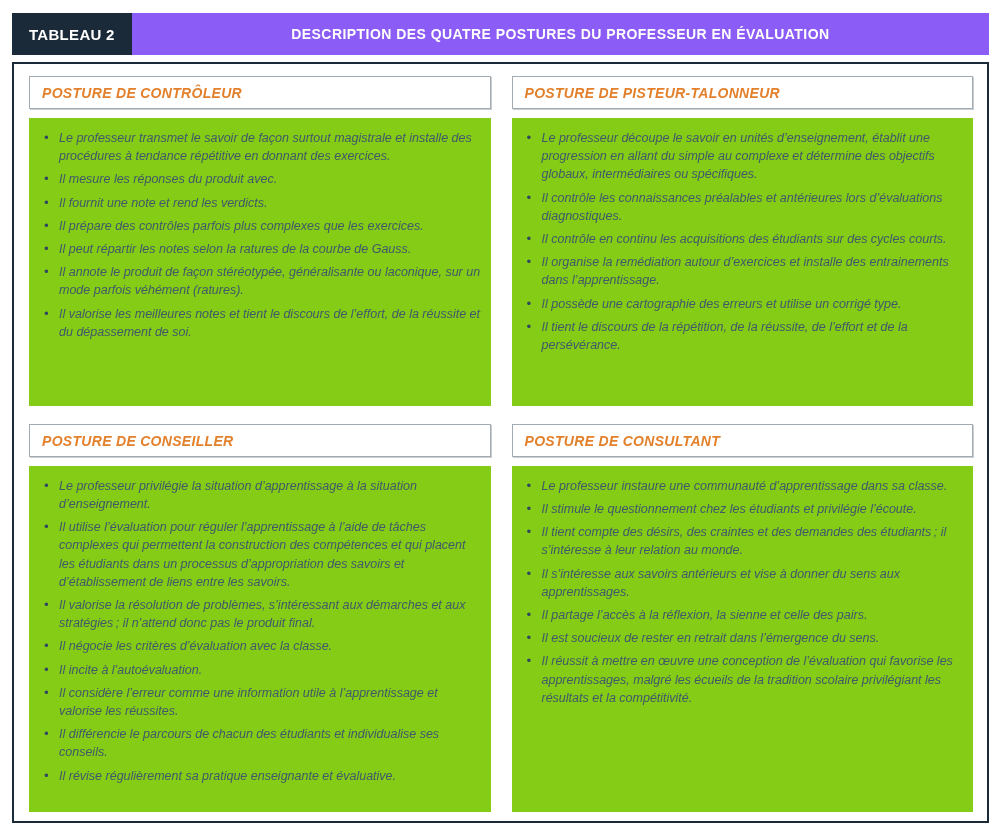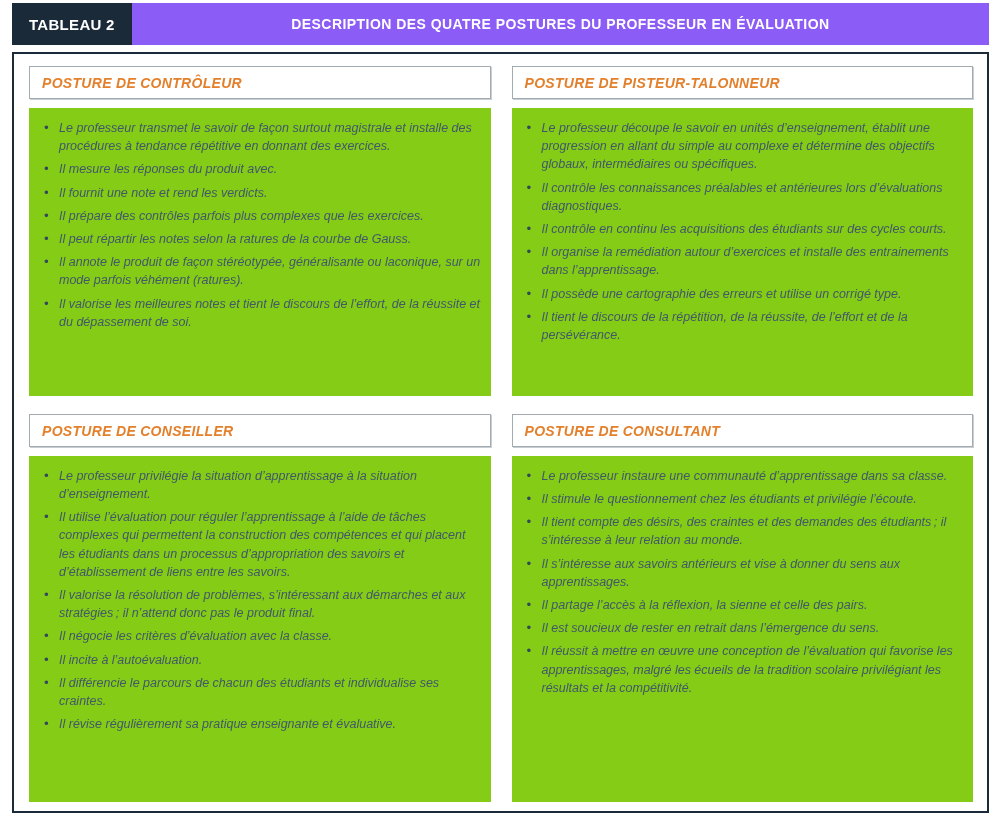--- a/index.html
+++ b/index.html
@@ -5,21 +5,21 @@
   html, body { margin: 0; padding: 0; }
   body {
     width: 1000px; height: 834px; overflow: hidden;
     background: #ffffff;
     font-family: "Liberation Sans", sans-serif;
     color: #42586A;
   }
   .page {
     box-sizing: border-box;
     width: 1000px; height: 834px;
-    padding: 3px 11px 0 12px;
+    padding: 13px 11px 0 12px;
   }
   
   .band { display: flex; height: 42px; }
   .band-label {
     flex: 0 0 auto;
     background: #1B2A38;
     color: #ffffff;
     font-weight: 700;
     font-size: 15px;
     letter-spacing: 0.3px;
@@ -136,21 +136,22 @@
 
     <section class="quadrant">
       <div class="q-header">POSTURE DE CONSEILLER</div>
       <div class="q-content">
         <ul class="q-list">
           <li>Le professeur privilégie la situation d’apprentissage à la situation d’enseignement.</li>
           <li>Il utilise l’évaluation pour réguler l’apprentissage à l’aide de tâches complexes qui permettent la construction des compétences et qui placent les étudiants dans un processus d’appropriation des savoirs et d’établissement de liens entre les savoirs.</li>
           <li>Il valorise la résolution de problèmes, s’intéressant aux démarches et aux stratégies ; il n’attend donc pas le produit final.</li>
           <li>Il négocie les critères d’évaluation avec la classe.</li>
           <li>Il incite à l’autoévaluation.</li>
-          <li>Il différencie le parcours de chacun des étudiants et individualise ses craintes.</li>
+          <li>Il considère l’erreur comme une information utile à l’apprentissage et valorise les réussites.</li>
+          <li>Il différencie le parcours de chacun des étudiants et individualise ses conseils.</li>
           <li>Il révise régulièrement sa pratique enseignante et évaluative.</li>
         </ul>
       </div>
     </section>
 
     <section class="quadrant">
       <div class="q-header">POSTURE DE CONSULTANT</div>
       <div class="q-content">
         <ul class="q-list">
           <li>Le professeur instaure une communauté d’apprentissage dans sa classe.</li>

